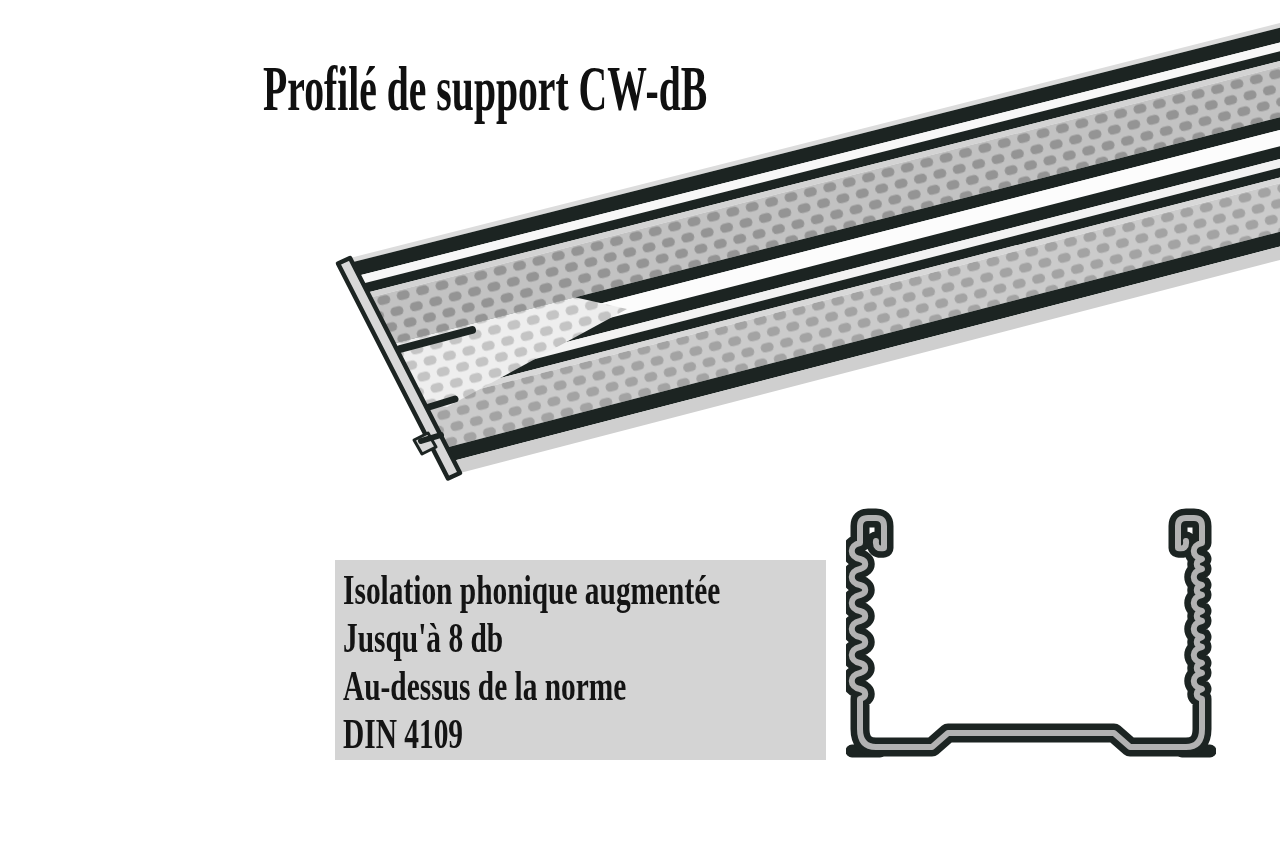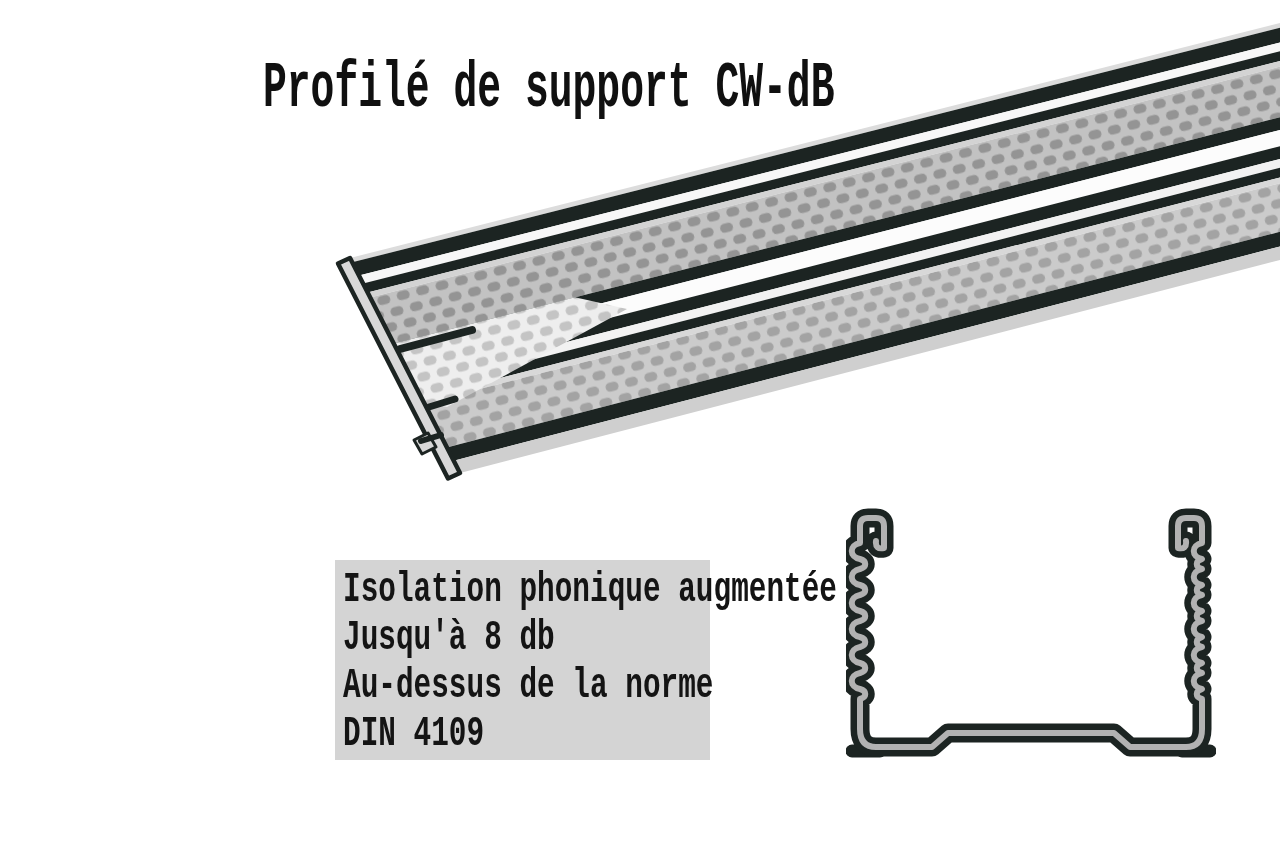--- a/index.html
+++ b/index.html
@@ -1,41 +1,41 @@
 <!DOCTYPE html>
 <html><head>
 <meta charset="utf-8">
 <style>
   html,body{margin:0;padding:0;background:#ffffff;}
   .canvas{
     position:relative;
     width:1280px;height:853px;
     background:#ffffff;
     overflow:hidden;
-    font-family:Liberation Mono, monospace;
+    font-family:Liberation Serif, serif;
   }
   .page-title{
     position:absolute;
     left:263px;top:57px;
     font-size:64px;
     line-height:1;
     font-weight:bold;
     color:#101010;
     letter-spacing:0px;
     white-space:nowrap;
     transform:scaleX(0.62);
     transform-origin:left top;
   }
   .profile-svg{
     position:absolute;left:0;top:0;width:1280px;height:853px;
   }
   .info-box{
     position:absolute;
     left:335px;top:560px;
-    width:375px;height:200px;
+    width:491px;height:200px;
     background:#d4d4d4;
   }
   .info-text{
     position:absolute;
     left:8px;top:6px;
     font-size:42px;
     line-height:48px;
     font-weight:bold;
     color:#141414;
     white-space:nowrap;

